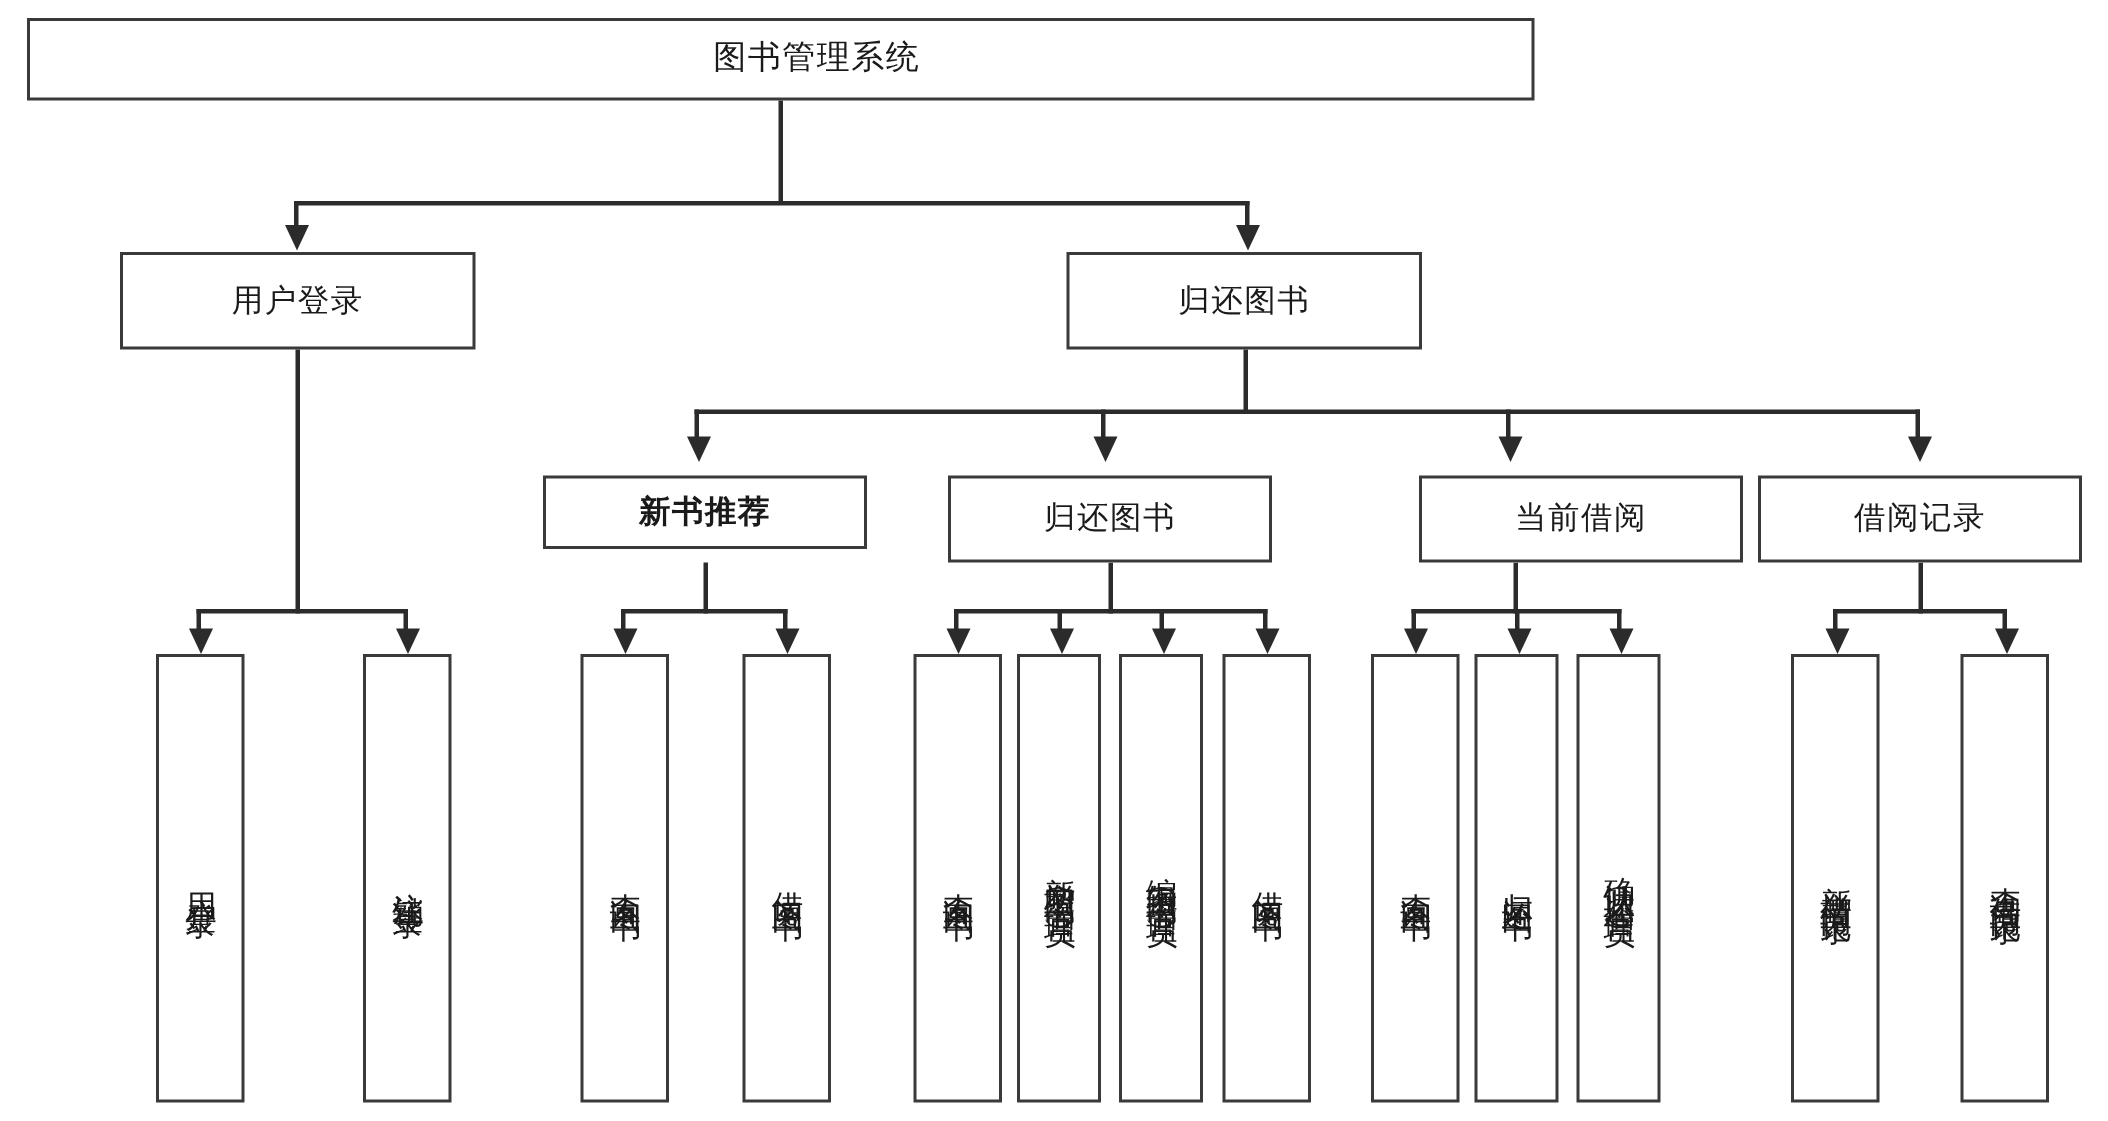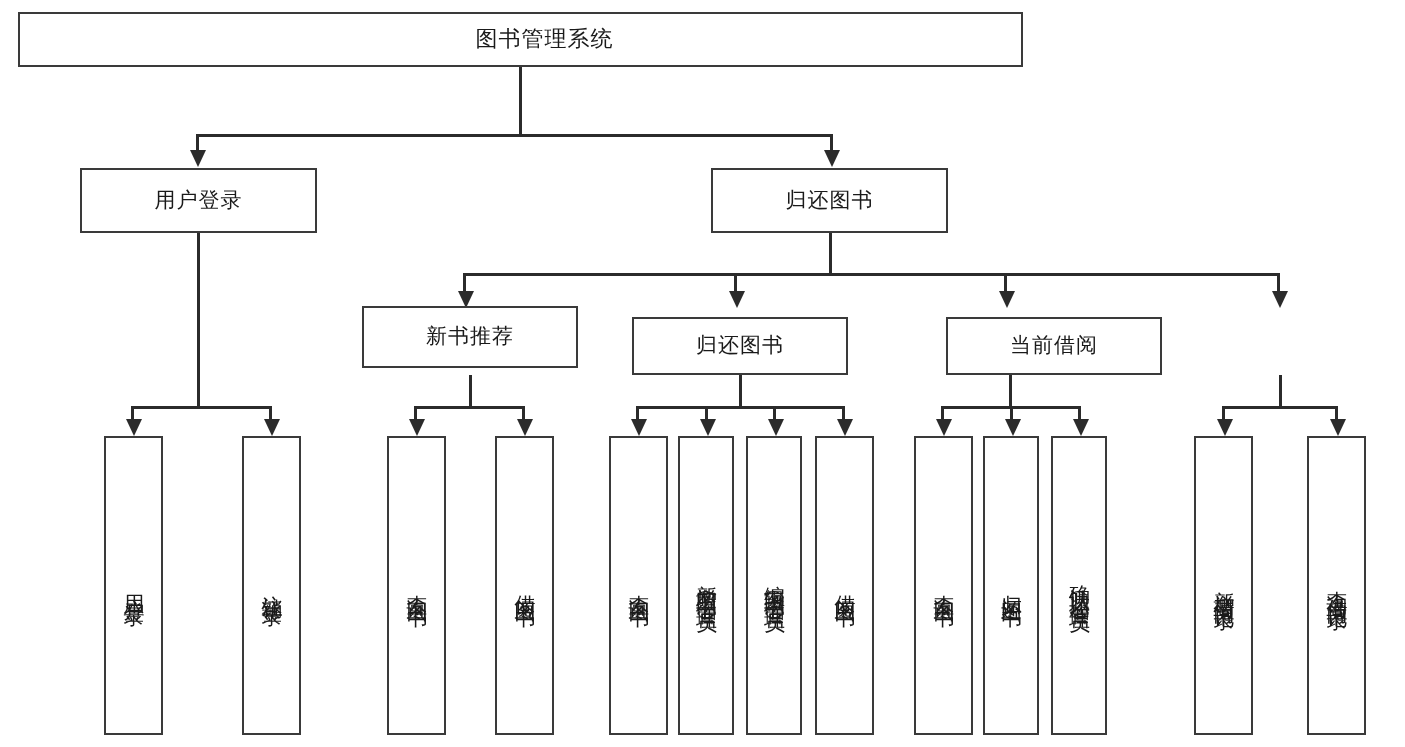--- a/index.html
+++ b/index.html
@@ -139,23 +139,24 @@
   <div class="edge vline" style="left:1222px; top:406px; height:16px;"></div>
   <div class="arrow" style="left:1217px; top:419px;"></div>
   <div class="edge vline" style="left:1335px; top:406px; height:16px;"></div>
   <div class="arrow" style="left:1330px; top:419px;"></div>
 
   <div class="node h root" style="left:18px; top:12px; width:1005px; height:55px;">图书管理系统</div>
 
   <div class="node h" style="left:80px; top:168px; width:237px; height:65px;">用户登录</div>
   <div class="node h" style="left:711px; top:168px; width:237px; height:65px;">归还图书</div>
 
-  <div class="node h" style="left:362px; top:306px; width:216px; height:62px;">新书推荐</div>
+  <div class="node h" style="left:362px; top:317px; width:216px; height:49px;font-weight:bold;">新书推荐</div>
   <div class="node h" style="left:632px; top:317px; width:216px; height:58px;">归还图书</div>
   <div class="node h" style="left:902px; top:317px; width:216px; height:58px;margin-left:44px;">当前借阅</div>
+  <div class="node h" style="left:1172px; top:317px; width:216px; height:58px;">借阅记录</div>
 
   <div class="node v" style="left:104px; top:436px; width:59px; height:299px;">用户登录</div>
   <div class="node v" style="left:242px; top:436px; width:59px; height:299px;">注销登录</div>
 
   <div class="node v" style="left:387px; top:436px; width:59px; height:299px;">查询图书</div>
   <div class="node v" style="left:495px; top:436px; width:59px; height:299px;">借阅图书</div>
 
   <div class="node v" style="left:609px; top:436px; width:59px; height:299px;">查询图书</div>
   <div class="node v" style="left:678px; top:436px; width:56px; height:299px;">新增图书（管理员）</div>
   <div class="node v" style="left:746px; top:436px; width:56px; height:299px;">编辑图书（管理员）</div>

